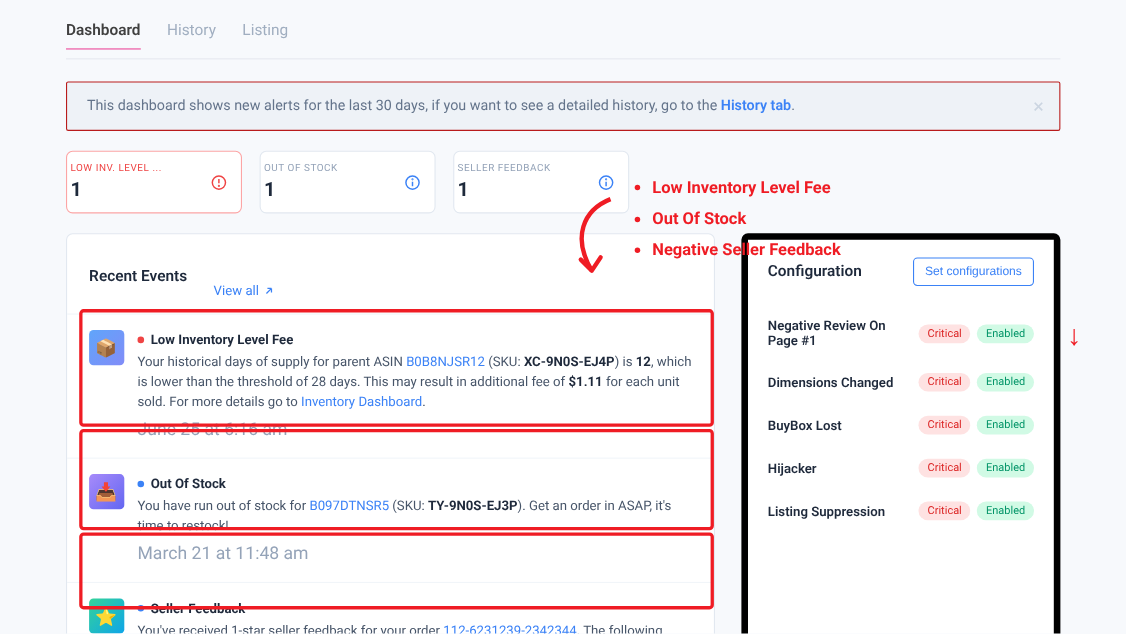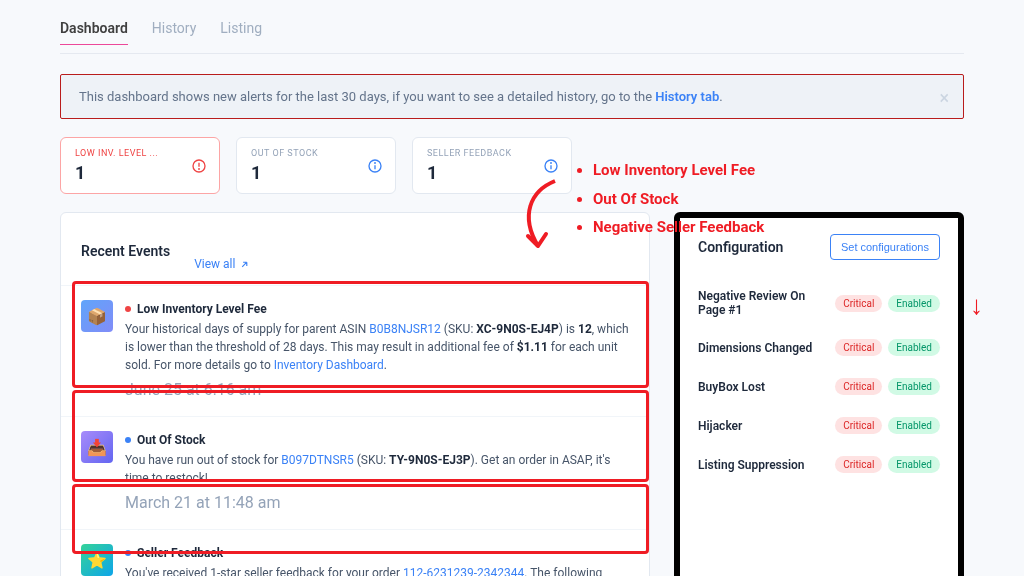--- a/index.html
+++ b/index.html
@@ -7,21 +7,21 @@
 .container { padding: 20px 60px 0 60px; }
 .header { display: flex; justify-content: space-between; align-items: center; margin-bottom: 20px; border-bottom: 1px solid #e5e9f0; padding-bottom: 8px; }
 .title { font-size: 22px; font-weight: 700; color: #1e293b; }
 .tabs { display: flex; gap: 24px; }
 .tab { font-size: 14px; color: #a0aec0; cursor: pointer; padding-bottom: 8px; }
 .tab.active { color: #404040; font-weight: 600; border-bottom: 1px solid #ec4899; }
 .banner { background: #eef2f7; border: 1px solid #b91c1c; border-radius: 2px; padding: 14px 18px; font-size: 13px; color: #64748b; margin-bottom: 18px; position: relative; }
 .banner-link { color: #3b82f6; font-weight: 600; cursor: pointer; }
 .banner-close { position: absolute; right: 14px; top: 12px; color: #cbd5e1; font-size: 18px; cursor: pointer; }
 .stats { display: flex; gap: 16px; margin-bottom: 18px; }
-.stat-card { border: 1px solid #e2e8f0; border-radius: 6px; padding: 10px 14px; width: 160px; background: #fff; position: relative; }
+.stat-card { border: 1px solid #e2e8f0; border-radius: 6px; padding: 10px 3px; width: 160px; background: #fff; position: relative; }
 .stat-card.red-border { border-color: #fca5a5; }
 .stat-label { font-size: 9px; color: #94a3b8; letter-spacing: 0.5px; margin-bottom: 4px; white-space: nowrap; overflow: hidden; text-overflow: ellipsis; }
 .stat-card.red-border .stat-label { color: #ef4444; }
 .stat-value { font-size: 18px; font-weight: 700; color: #1e293b; }
 .stat-icon { position: absolute; right: 12px; top: 50%; transform: translateY(-50%); width: 16px; height: 16px; }
 .main-row { display: flex; gap: 24px; }
 .recent-events { flex: 1; background: #fff; border-radius: 6px; border: 1px solid #e2e8f0; padding: 18px 0 0 0; position: relative; }
 .recent-header { display: flex; align-items: center; gap: 24px; padding: 0 20px 14px 20px; }
 .recent-title { font-size: 14px; font-weight: 600; }
 .view-all { font-size: 12px; color: #3b82f6; cursor: pointer; display: flex; align-items: center; gap: 4px; margin-top: 26px; }

